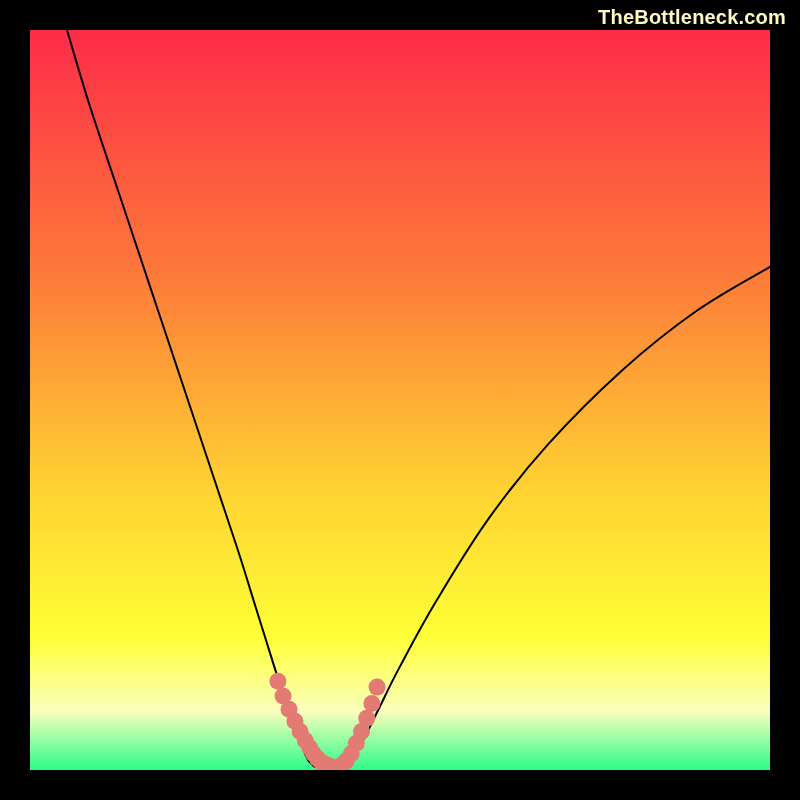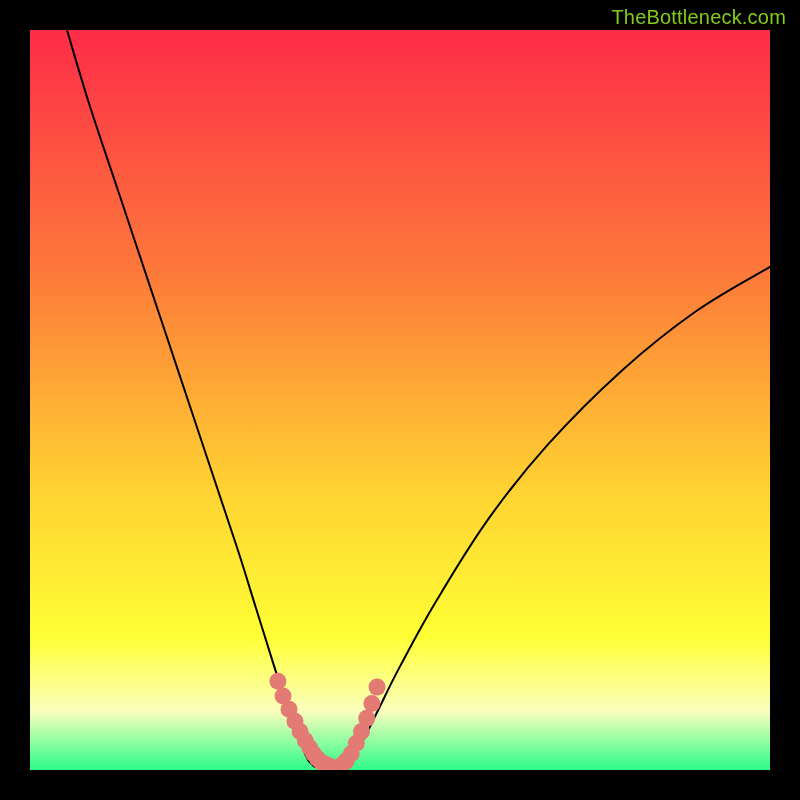--- a/index.html
+++ b/index.html
@@ -22,23 +22,23 @@
     left: 30px;
     top: 30px;
     width: 740px;
     height: 740px;
     overflow: hidden;
   }
   .watermark {
     position: absolute;
     top: 6px;
     right: 14px;
-    color: #84cc16;
+    color: #fef9c3;
     font-size: 20px;
-    font-weight: 400;
+    font-weight: 700;
     letter-spacing: 0.2px;
     user-select: none;
   }
   svg { display: block; }
 </style>
 </head>
 <body>
 
 <div class="frame">
   <div class="plot">

